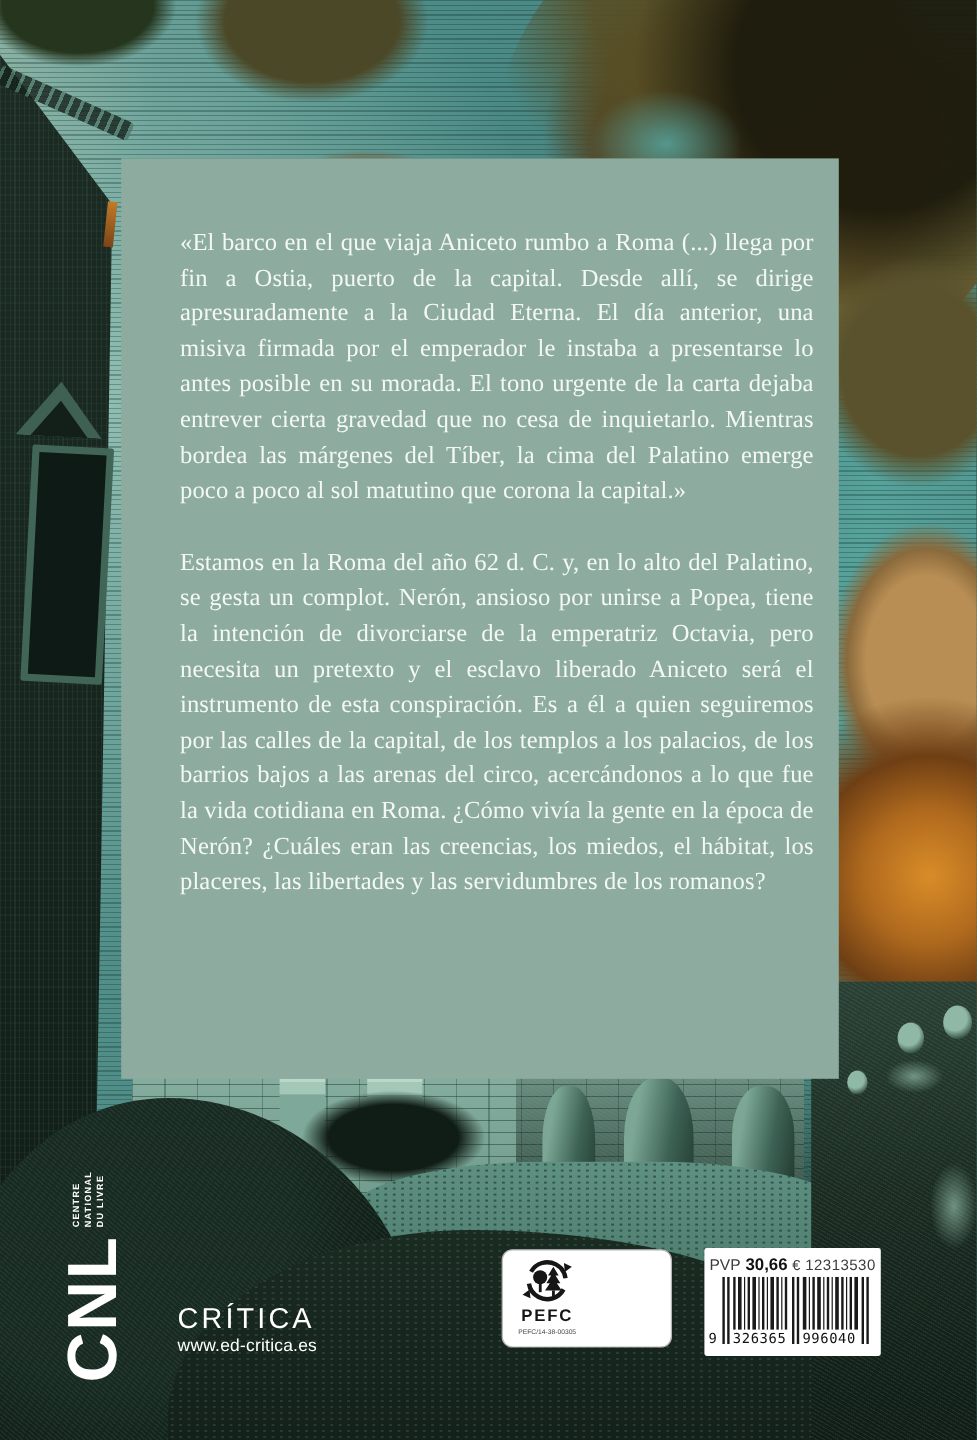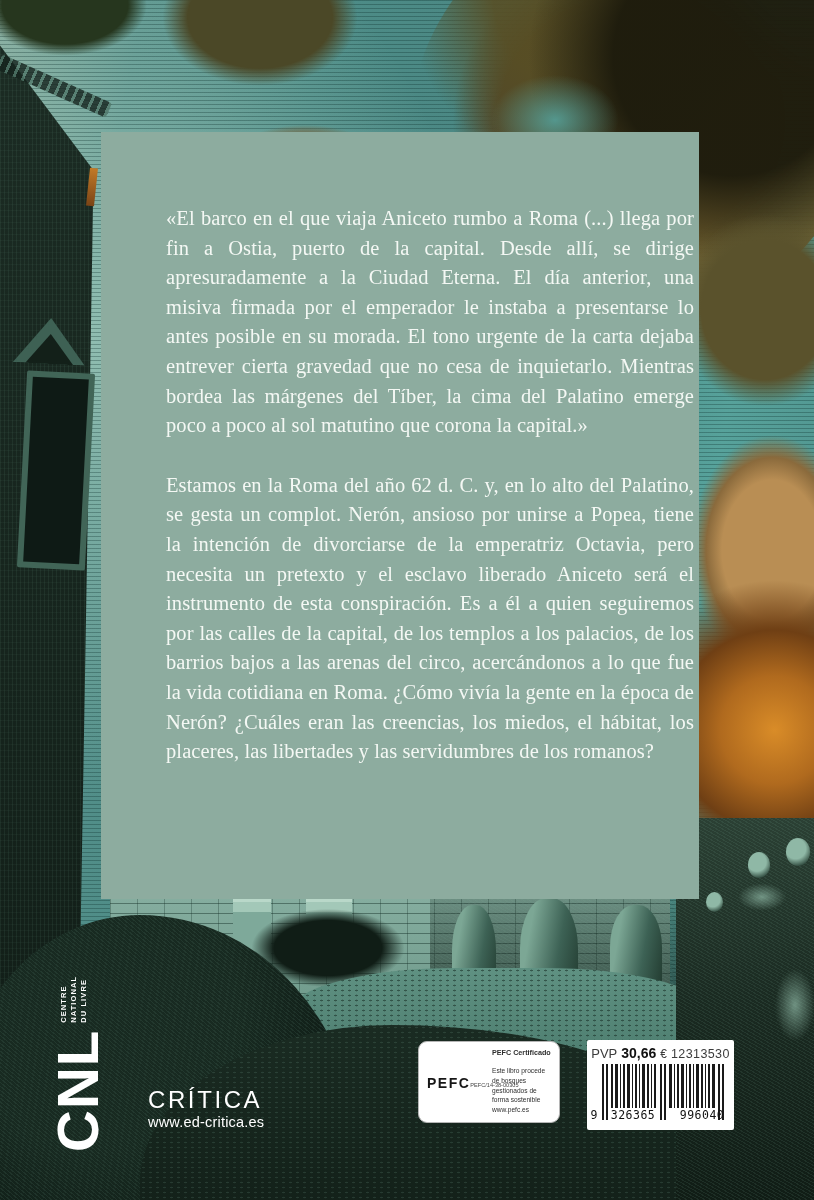--- a/index.html
+++ b/index.html
@@ -114,42 +114,42 @@
   .hd3{left:706px;top:892px;width:17px;height:20px;}
   .shoulder{border-radius:50%;background:radial-gradient(closest-side,rgba(138,178,160,.75),rgba(138,178,160,0) 80%);}
   .sh1{left:732px;top:880px;width:60px;height:34px;}
   .sh2{left:770px;top:960px;width:50px;height:90px;}
   
   .panel{
     left:101px;top:132px;width:598px;height:767px;background:#8dac9f;
     box-sizing:border-box;padding:56px 0 0 49px;z-index:10;
   }
   .panel p{
-    margin:16px;width:528px;color:#f4f8f4;
+    margin:0;width:528px;color:#f4f8f4;
     font-size:20.5px;line-height:29.6px;text-align:justify;
     letter-spacing:.1px;
   }
   .panel p + p{margin-top:30px;}
   
   .cnl{
     left:52px;top:1152px;transform:rotate(-90deg);transform-origin:0 0;
     display:flex;align-items:flex-start;gap:7px;color:#fff;z-index:20;
     font-family:"Liberation Sans", sans-serif;white-space:nowrap;
   }
   .cnl-big{font-size:58px;font-weight:700;letter-spacing:1px;line-height:.88;}
   .cnl-small{margin-top:7px;font-size:7.5px;font-weight:700;letter-spacing:1.1px;line-height:1.3;}
   .cnl-small span{display:block;}
   .critica{left:148px;top:1086px;color:#fff;font-family:"Liberation Sans", sans-serif;font-size:24px;letter-spacing:2.6px;font-weight:400;z-index:20;}
   .critica-url{left:148px;top:1114px;color:#fff;font-family:"Liberation Sans", sans-serif;font-size:14.5px;letter-spacing:.2px;z-index:20;}
   .pefc-box{
     left:418px;top:1041px;width:142px;height:82px;background:#fff;border:1.5px solid #b5b5b5;
     border-radius:9px;box-sizing:border-box;display:flex;padding:6px 7px 5px 8px;z-index:20;
     font-family:"Liberation Sans", sans-serif;color:#2e2e2e;
   }
-  .pefc-left{width:58px;display:flex;flex-direction:row;align-items:center;text-align:center;}
+  .pefc-left{width:58px;display:flex;flex-direction:column;align-items:center;text-align:center;}
   .pefc-brand{font-weight:700;font-size:14px;letter-spacing:1.5px;color:#161616;line-height:1;margin-top:1px;}
   .pefc-license{font-size:5.6px;margin-top:5px;color:#444;white-space:nowrap;}
   .pefc-right{flex:1;padding-left:7px;display:flex;flex-direction:column;font-size:6.6px;line-height:1.5;}
   .pefc-title{font-weight:700;font-size:7.2px;}
   .pefc-desc{margin-top:7px;width:58px;}
   .pefc-url{margin-top:auto;margin-bottom:2px;}
   .bc-box{
     left:587px;top:1040px;width:147px;height:90px;background:#fff;box-sizing:border-box;
     padding:5px 6px 3px;z-index:20;font-family:"Liberation Sans", sans-serif;color:#3c3c3c;border-radius:2px;
   }
@@ -158,21 +158,21 @@
   .bc-val{font-size:14px;font-weight:700;color:#111;}
   .bc-cur{font-size:12px;}
   .bc-code{font-size:12.5px;letter-spacing:.4px;}
   .bc-bars{position:relative;margin:3px auto 0;width:134px;height:56px;}
   .bc-digits{
     position:absolute;bottom:-2px;left:0;width:134px;height:13px;
     font-family:"DejaVu Sans Mono", monospace;font-size:11.5px;color:#111;
   }
   .bc-d0{position:absolute;left:-3px;bottom:0;}
   .bc-d1{position:absolute;left:15px;width:49px;text-align:center;bottom:0;letter-spacing:.5px;}
-  .bc-d2{position:absolute;left:84px;width:49px;text-align:center;bottom:0;letter-spacing:.5px;margin-top:12px;}
+  .bc-d2{position:absolute;left:73px;width:49px;text-align:center;bottom:0;letter-spacing:.5px;margin-top:12px;}
 </style>
 </head>
 <body>
 
 <div class="page">
 
   <div class="abs cloud cloud-tl speck"></div>
   <div class="abs cloud cloud-tc1 speck"></div>
   <div class="abs cloud cloud-tc2 speck"></div>
   <div class="abs cloud cloud-tr speck"></div>
@@ -229,25 +229,20 @@
         <circle cx="30" cy="26" r="21" fill="none" stroke="#161616" stroke-width="5" stroke-dasharray="52 14" transform="rotate(28 30 26)"></circle>
         <polygon points="49,6 58,10 50,16" fill="#161616"></polygon>
         <polygon points="11,46 2,42 10,36" fill="#161616"></polygon>
         <circle cx="22" cy="22" r="8" fill="#161616"></circle>
         <rect x="20.5" y="28" width="3.2" height="11" fill="#161616"></rect>
         <polygon points="37,10 43,20 39.5,20 45,29 41,29 46.5,37 27.5,37 33,29 29,29 34.5,20 31,20" fill="#161616"></polygon>
         <rect x="35.5" y="37" width="3.2" height="7" fill="#161616"></rect>
       </svg>
       <div class="pefc-brand">PEFC</div>
       <div class="pefc-license">PEFC/14-38-00305</div>
-    </div>
-    <div class="pefc-right">
-      <div class="pefc-title">PEFC Certificado</div>
-      <div class="pefc-desc">Este libro procede de bosques gestionados de forma sostenible</div>
-      <div class="pefc-url">www.pefc.es</div>
     </div>
   </div>
 
   <div class="abs bc-box">
     <div class="bc-price">
       <span class="bc-pvp">PVP</span>
       <span class="bc-val">30,66</span>
       <span class="bc-cur">€</span>
       <span class="bc-code">12313530</span>
     </div>

